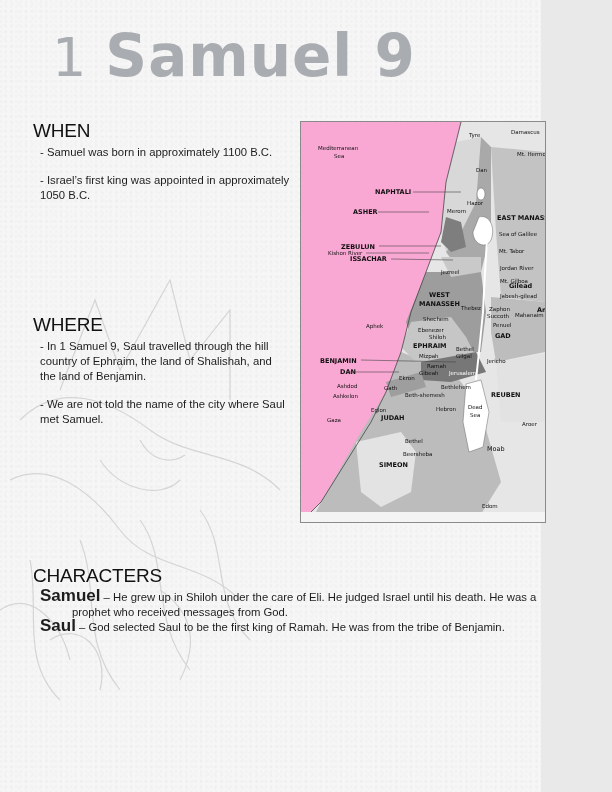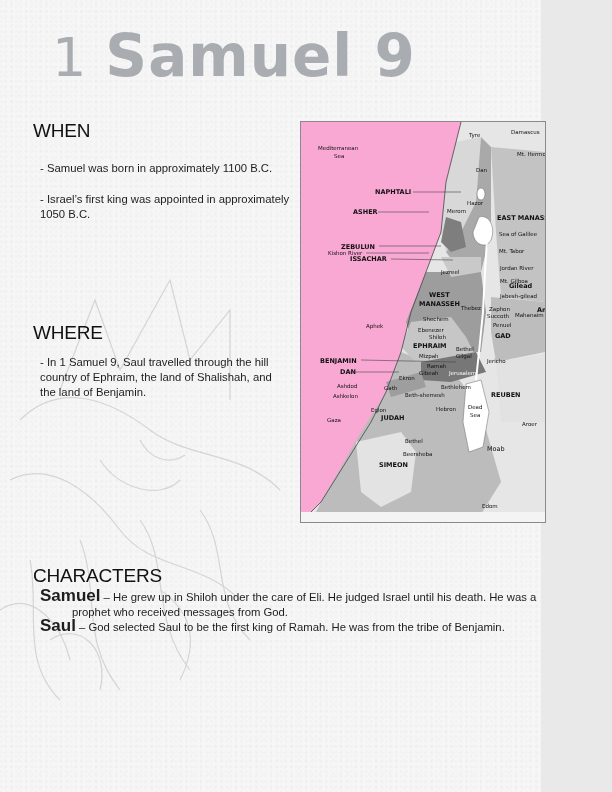--- a/index.html
+++ b/index.html
@@ -33,21 +33,21 @@
     opacity: 0.35; pointer-events: none;
   }
   .section-head {
     position: absolute; left: 33px; font-size: 19px; color: #111;
     font-family: Liberation Sans, sans-serif; letter-spacing: -0.2px;
   }
   .para {
     position: absolute; left: 40px; width: 250px;
     font-size: 11.3px; line-height: 15px; color: #1d1d1d;
   }
-  .para p { margin: 16px 0 13px 0; }
+  .para p { margin: 0 0 13px 0; }
   .char-line { position: absolute; left: 40px; width: 510px; font-size: 11.3px; line-height: 15px; color:#1d1d1d; }
   .char-line .name { font-weight: bold; font-size: 17px; }
   .char-line .cont { padding-left: 32px; display:block; }
   .map-frame {
     position: absolute; left: 300px; top: 121px; width: 244px; height: 400px;
     border: 1px solid #8a8a8a; background: #f9a8d4; overflow: hidden;
   }
   .map-frame svg { position: absolute; left: 0; top: 0; }
   .map-label { font-family: "DejaVu Sans", sans-serif; fill: #111; }
 </style>
@@ -75,23 +75,24 @@
 <div class="title">
   <span class="num">1</span><span>Samuel 9</span>
 </div>
 
 <div class="section-head" style="top:120px;">WHEN</div>
 <div class="para" style="top:145px;">
   <p>- Samuel was born in approximately 1100 B.C.</p>
   <p>- Israel’s first king was appointed in approximately 1050 B.C.</p>
 </div>
 
-<div class="section-head" style="top:322px;">WHERE</div>
+<div class="section-head" style="top:314px;">WHERE</div>
 <div class="para" style="top:339px; width:248px;">
   <p>- In 1 Samuel 9, Saul travelled through the hill country of Ephraim, the land of Shalishah, and the land of Benjamin.</p>
+  <p>- We are not told the name of the city where Saul met Samuel.</p>
 </div>
 
 <div class="section-head" style="top:565px;">CHARACTERS</div>
 <div class="char-line" style="top:588px;">
   <span class="name">Samuel</span><span> – </span><span>He grew up in Shiloh under the care of Eli. He judged Israel until his death. He was a</span>
   <span class="cont">prophet who received messages from God.</span>
 </div>
 <div class="char-line" style="top:618px;">
   <span class="name">Saul</span><span> – </span><span>God selected Saul to be the first king of Ramah. He was from the tribe of Benjamin.</span>
 </div>

